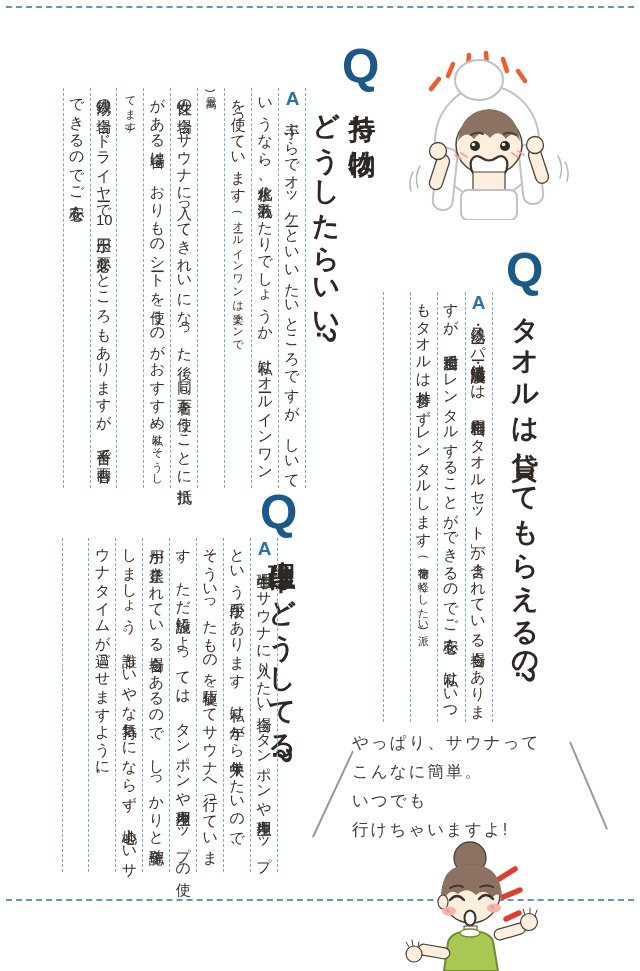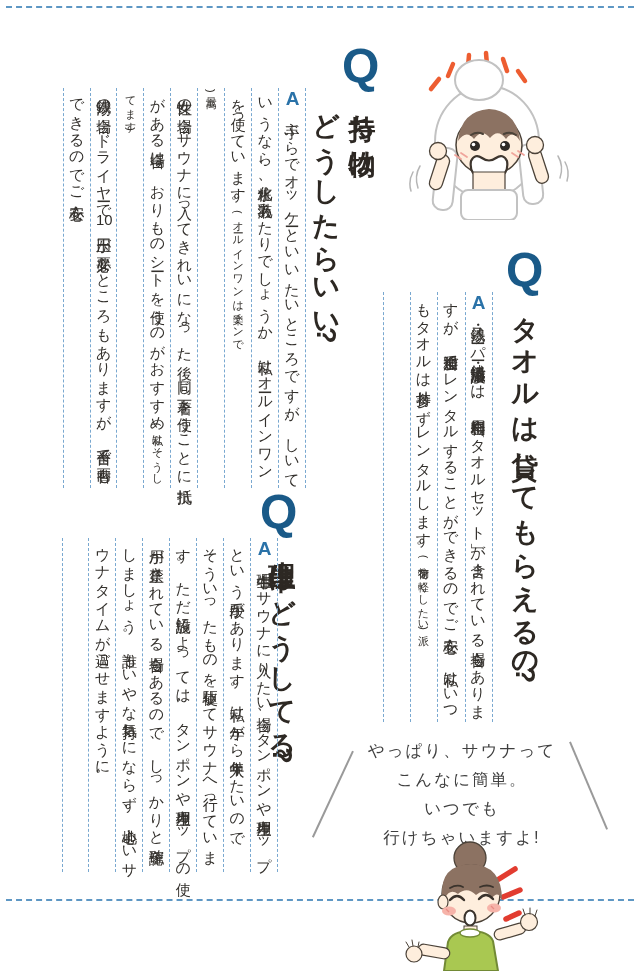--- a/index.html
+++ b/index.html
@@ -50,23 +50,23 @@
     color:#2a72a8;font-weight:800;font-size:19px;
     text-orientation:upright;letter-spacing:3px;
   }
   
   .seps{position:absolute;top:0;left:0;right:0;bottom:0;pointer-events:none;}
   .sep{position:absolute;top:0;height:100%;width:0;border-left:1.5px dashed #79a8d0;}
 
   
   .speech{
     position:absolute;left:352px;top:728px;width:220px;
-    text-align:center;white-space:pre-line;
+    text-align:left;white-space:pre-line;
     font-size:16.5px;line-height:29px;letter-spacing:2px;
-    color:#3f3f3f;font-weight:500;margin-top:8px;
+    color:#3f3f3f;font-weight:500;
   }
   .spk-line{position:absolute;width:1.5px;background:#9a9a9a;transform-origin:top center;}
   .spk-left{left:352px;top:751px;height:95px;transform:rotate(25deg);}
   .spk-right{left:569px;top:742px;height:95px;transform:rotate(-23deg);}
 
   .illus{position:absolute;}
   .illus-top{left:408px;top:48px;}
   .illus-bottom{left:386px;top:838px;z-index:2;}
 </style>
 </head>

